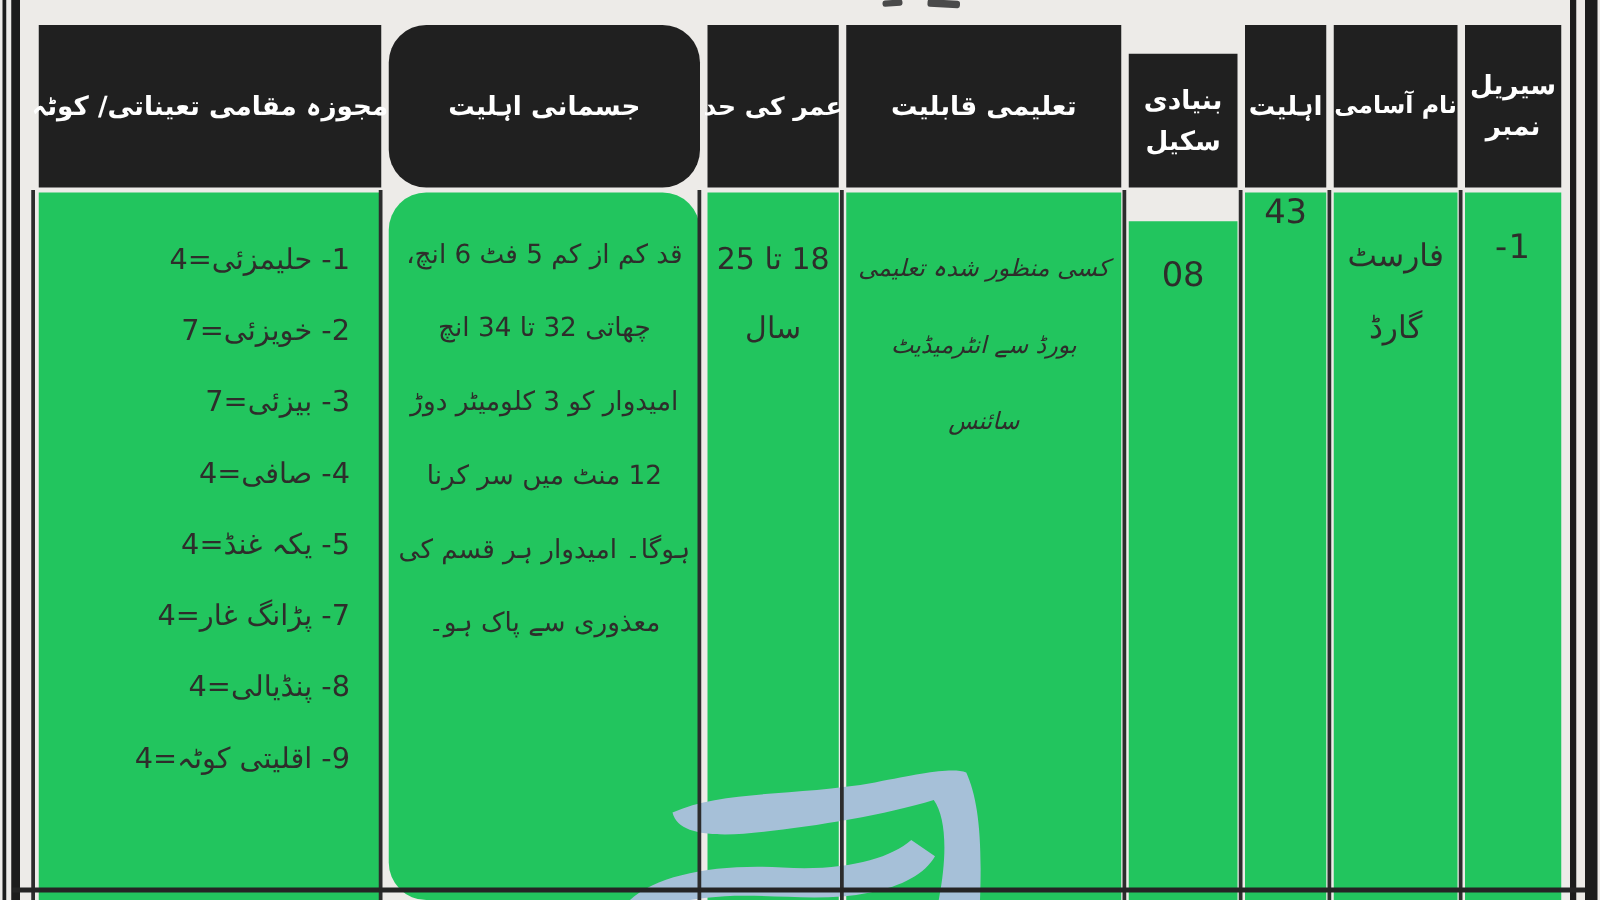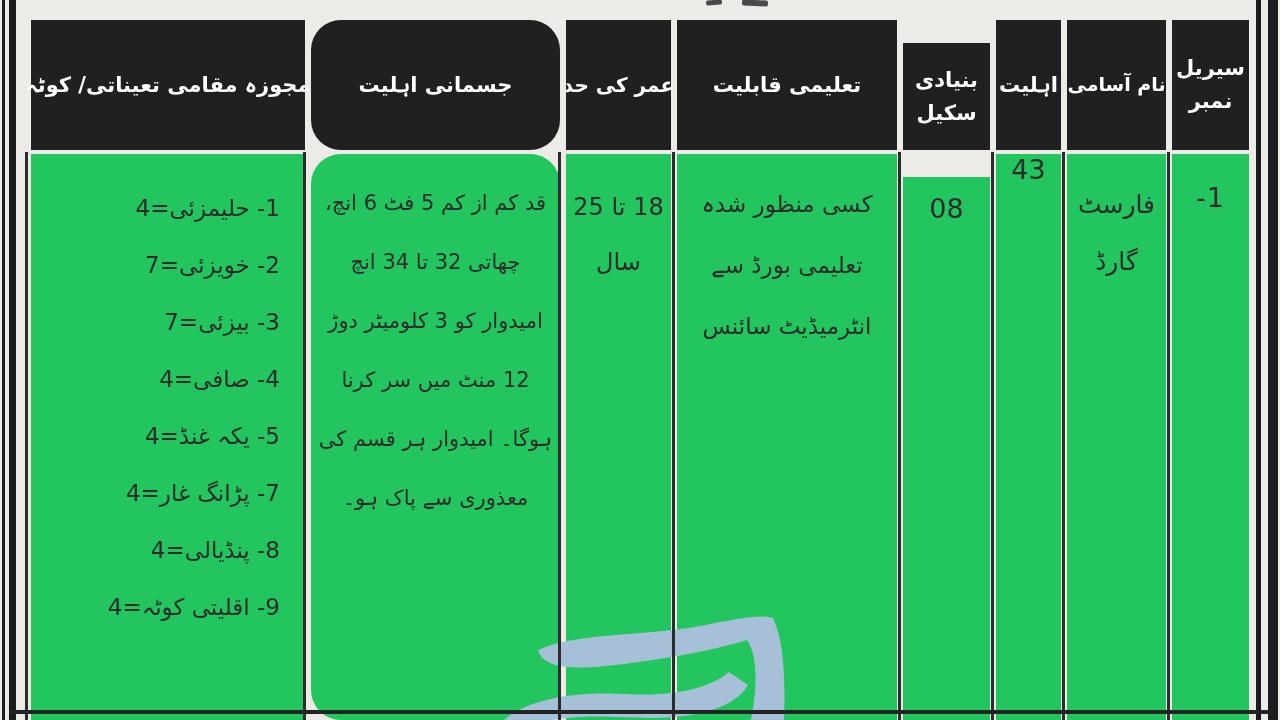--- a/index.html
+++ b/index.html
@@ -56,22 +56,22 @@
   .w-physical{width:249px;border-radius:30px;}
   .w-quota{width:274px;}
 
   .hcell.h-post{font-size:19px;white-space:nowrap;}
   .hcell.h-age{font-size:20px;white-space:nowrap;}
   .hcell.h-quota{white-space:nowrap;}
 
   .b-serial{padding-top:28px;font-size:27px;letter-spacing:1px;}
   .b-post{padding-top:22px;font-size:25px;line-height:57px;}
   .b-count{font-size:27px;text-align:center;}
-  .b-scale{padding-top:16px;font-size:27px;}
-  .b-education{padding:20px 8px 0;font-size:23px;line-height:61px;}
+  .b-scale{padding-top:28px;font-size:27px;}
+  .b-education{padding:31px 8px 0;font-size:19px;line-height:61px;font-style:italic;}
   .b-age{padding-top:26px;font-size:24px;line-height:55px;}
   .b-physical{padding:20px 7px 0;font-size:21px;line-height:59px;}
   .b-quota{padding:26px 25px 0 8px;text-align:right;font-size:23px;}
   .quota-item{display:block;line-height:57px;white-space:nowrap;}
 
   
   .sep{position:absolute;top:152px;height:568px;width:3px;background:#2c2c2c;z-index:3;}
   .sep.s0{left:25px;}  .sep.s1{left:303px;} .sep.s2{left:558px;}
   .sep.s3{left:672px;} .sep.s4{left:898px;} .sep.s5{left:991px;}
   .sep.s6{left:1062px;}.sep.s7{left:1167px;}

